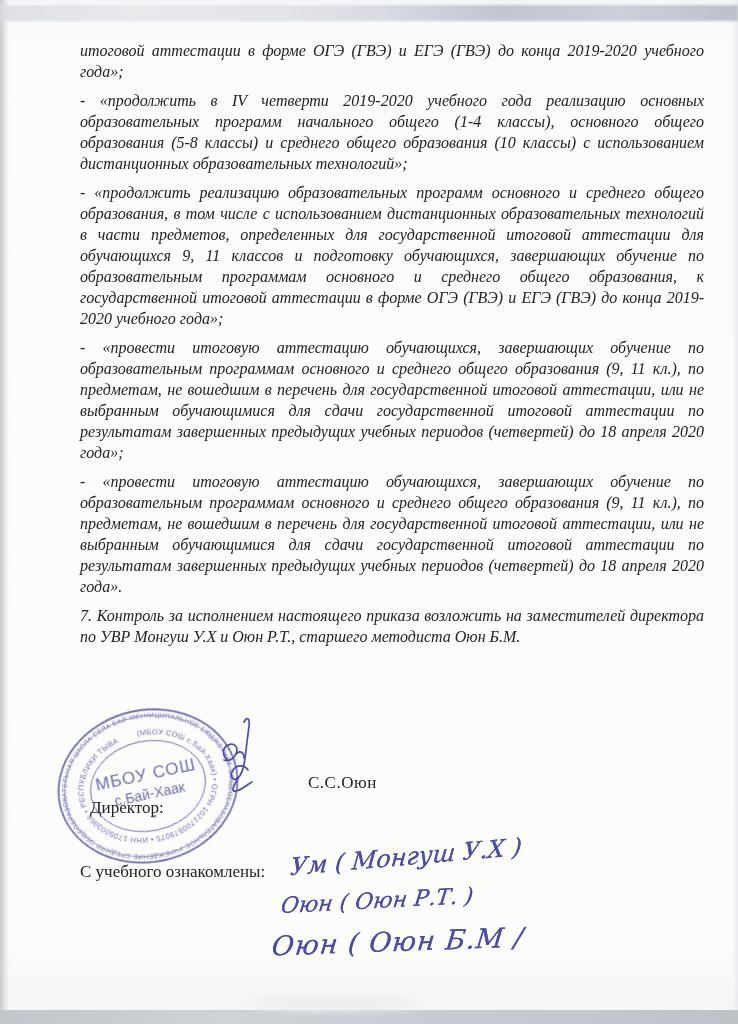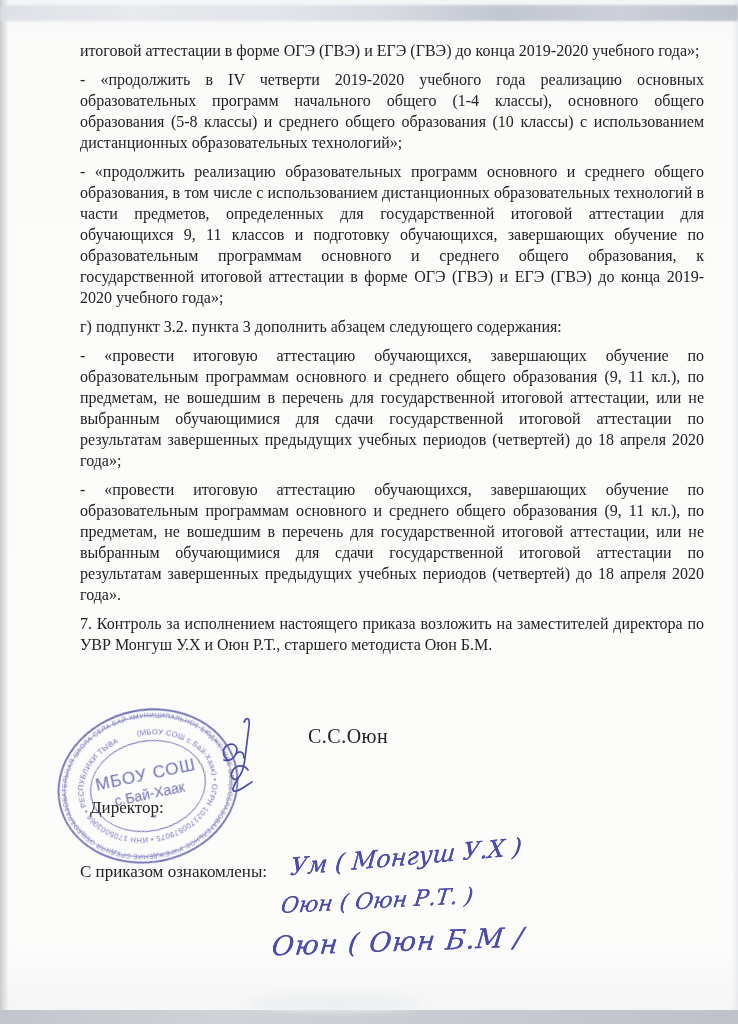--- a/index.html
+++ b/index.html
@@ -33,30 +33,30 @@
     background:linear-gradient(to right,#c2c5cb 0%,#cfd2d7 30%,#c8cbd1 60%,#bfc3c9 100%);
     filter:blur(.6px);
   }
   .smudge{
     position:absolute;left:250px;top:995px;width:170px;height:16px;
     background:#eceef0;border-radius:50%;filter:blur(4px);
   }
 
   .body-text{
     position:absolute;left:80px;top:40px;width:624px;
-    color:#222;font-size:16px;line-height:21px;text-align:justify;
+    color:#222;font-size:16px;line-height:21px;text-align:justify;font-style:italic;
   }
   .body-text p{margin:0 0 8px 0;}
 
   .director-row{position:absolute;left:0;top:0;width:738px;}
   .director-label{
     position:absolute;left:90px;top:756px;font-size:17px;color:#222;margin-top:42px;
   }
   .director-name{
-    position:absolute;left:308px;top:725px;font-size:20px;color:#222;letter-spacing:.5px;
+    position:absolute;left:308px;top:773px;font-size:17px;color:#222;letter-spacing:.5px;
   }
   .sig-director{
     position:absolute;left:214px;top:712px;
   }
 
   .stamp{
     position:absolute;left:50px;top:704px;width:196px;height:164px;
     transform:rotate(-12deg);
     opacity:.82;filter:blur(.35px);
     pointer-events:none;
@@ -82,21 +82,20 @@
   <div class="edge-left"></div>
   <div class="edge-right"></div>
   <div class="scan-band-top"></div>
   <div class="scan-band-bottom"></div>
   <div class="smudge"></div>
 
   <div class="body-text">
     <p>итоговой аттестации в форме ОГЭ (ГВЭ) и ЕГЭ (ГВЭ) до конца 2019-2020 учебного года»;</p>
     <p>- «продолжить в IV четверти 2019-2020 учебного года реализацию основных образовательных программ начального общего (1-4 классы), основного общего образования (5-8 классы) и среднего общего образования (10 классы) с использованием дистанционных образовательных технологий»;</p>
     <p>- «продолжить реализацию образовательных программ основного и среднего общего образования, в том числе с использованием дистанционных образовательных технологий в части предметов, определенных для государственной итоговой аттестации для обучающихся  9, 11 классов и подготовку обучающихся, завершающих обучение по образовательным программам основного и среднего общего образования, к государственной итоговой аттестации в форме ОГЭ (ГВЭ) и ЕГЭ (ГВЭ) до конца 2019-2020 учебного года»;</p>
-    <p>г) подпункт 3.2. пункта 3 дополнить абзацем следующего содержания:</p>
     <p>- «провести итоговую аттестацию обучающихся, завершающих обучение по образовательным программам основного и среднего общего образования (9, 11 кл.), по предметам, не вошедшим в перечень для государственной итоговой аттестации, или не выбранным обучающимися для сдачи государственной итоговой аттестации по результатам завершенных предыдущих учебных периодов (четвертей) до 18 апреля 2020 года»;</p>
     <p>- «провести итоговую аттестацию обучающихся, завершающих обучение по образовательным программам основного и среднего общего образования (9, 11 кл.), по предметам, не вошедшим в перечень для государственной итоговой аттестации, или не выбранным обучающимися для сдачи государственной итоговой аттестации по результатам завершенных предыдущих учебных периодов (четвертей) до 18 апреля 2020 года».</p>
     <p>7. Контроль за исполнением настоящего приказа возложить на заместителей директора по УВР Монгуш У.Х и Оюн Р.Т., старшего методиста Оюн Б.М.</p>
   </div>
 
   <div class="director-row">
     <span class="director-label">Директор:</span>
 
     <svg class="sig-director" width="52" height="86" viewBox="0 0 52 86">
       <g fill="none" stroke="#4c4caa" stroke-width="1.7" stroke-linecap="round">
@@ -125,18 +124,18 @@
       <text font-size="7.6" fill="#5050a6" letter-spacing="0.3" font-family="Liberation Sans, sans-serif">
         <textPath href="#ringInnerPath">(МБОУ СОШ с.Бай-Хаак) • ОГРН 1021700579075 • ИНН 1705003066 • РЕСПУБЛИКИ ТЫВА</textPath>
       </text>
       <text x="98" y="76" text-anchor="middle" font-size="17" fill="#5050a6" font-family="Liberation Sans, sans-serif" letter-spacing="1">МБОУ СОШ</text>
       <text x="98" y="95" text-anchor="middle" font-size="14" fill="#5050a6" font-family="Liberation Sans, sans-serif">с.Бай-Хаак</text>
       <text x="98" y="118" text-anchor="middle" font-size="11" fill="#5050a6">*</text>
     </svg>
   </div>
 
   <div>
-    <span class="ack-label">С приказом ознакомлены:</span>
+    <span class="ack-label">С учебного ознакомлены:</span>
     <span class="hand hand-1">Ум ( Монгуш У.Х )</span>
     <span class="hand hand-2">Оюн ( Оюн Р.Т. )</span>
     <span class="hand hand-3">Оюн ( Оюн Б.М /</span>
   </div>
 </div>
 
 </body></html>

